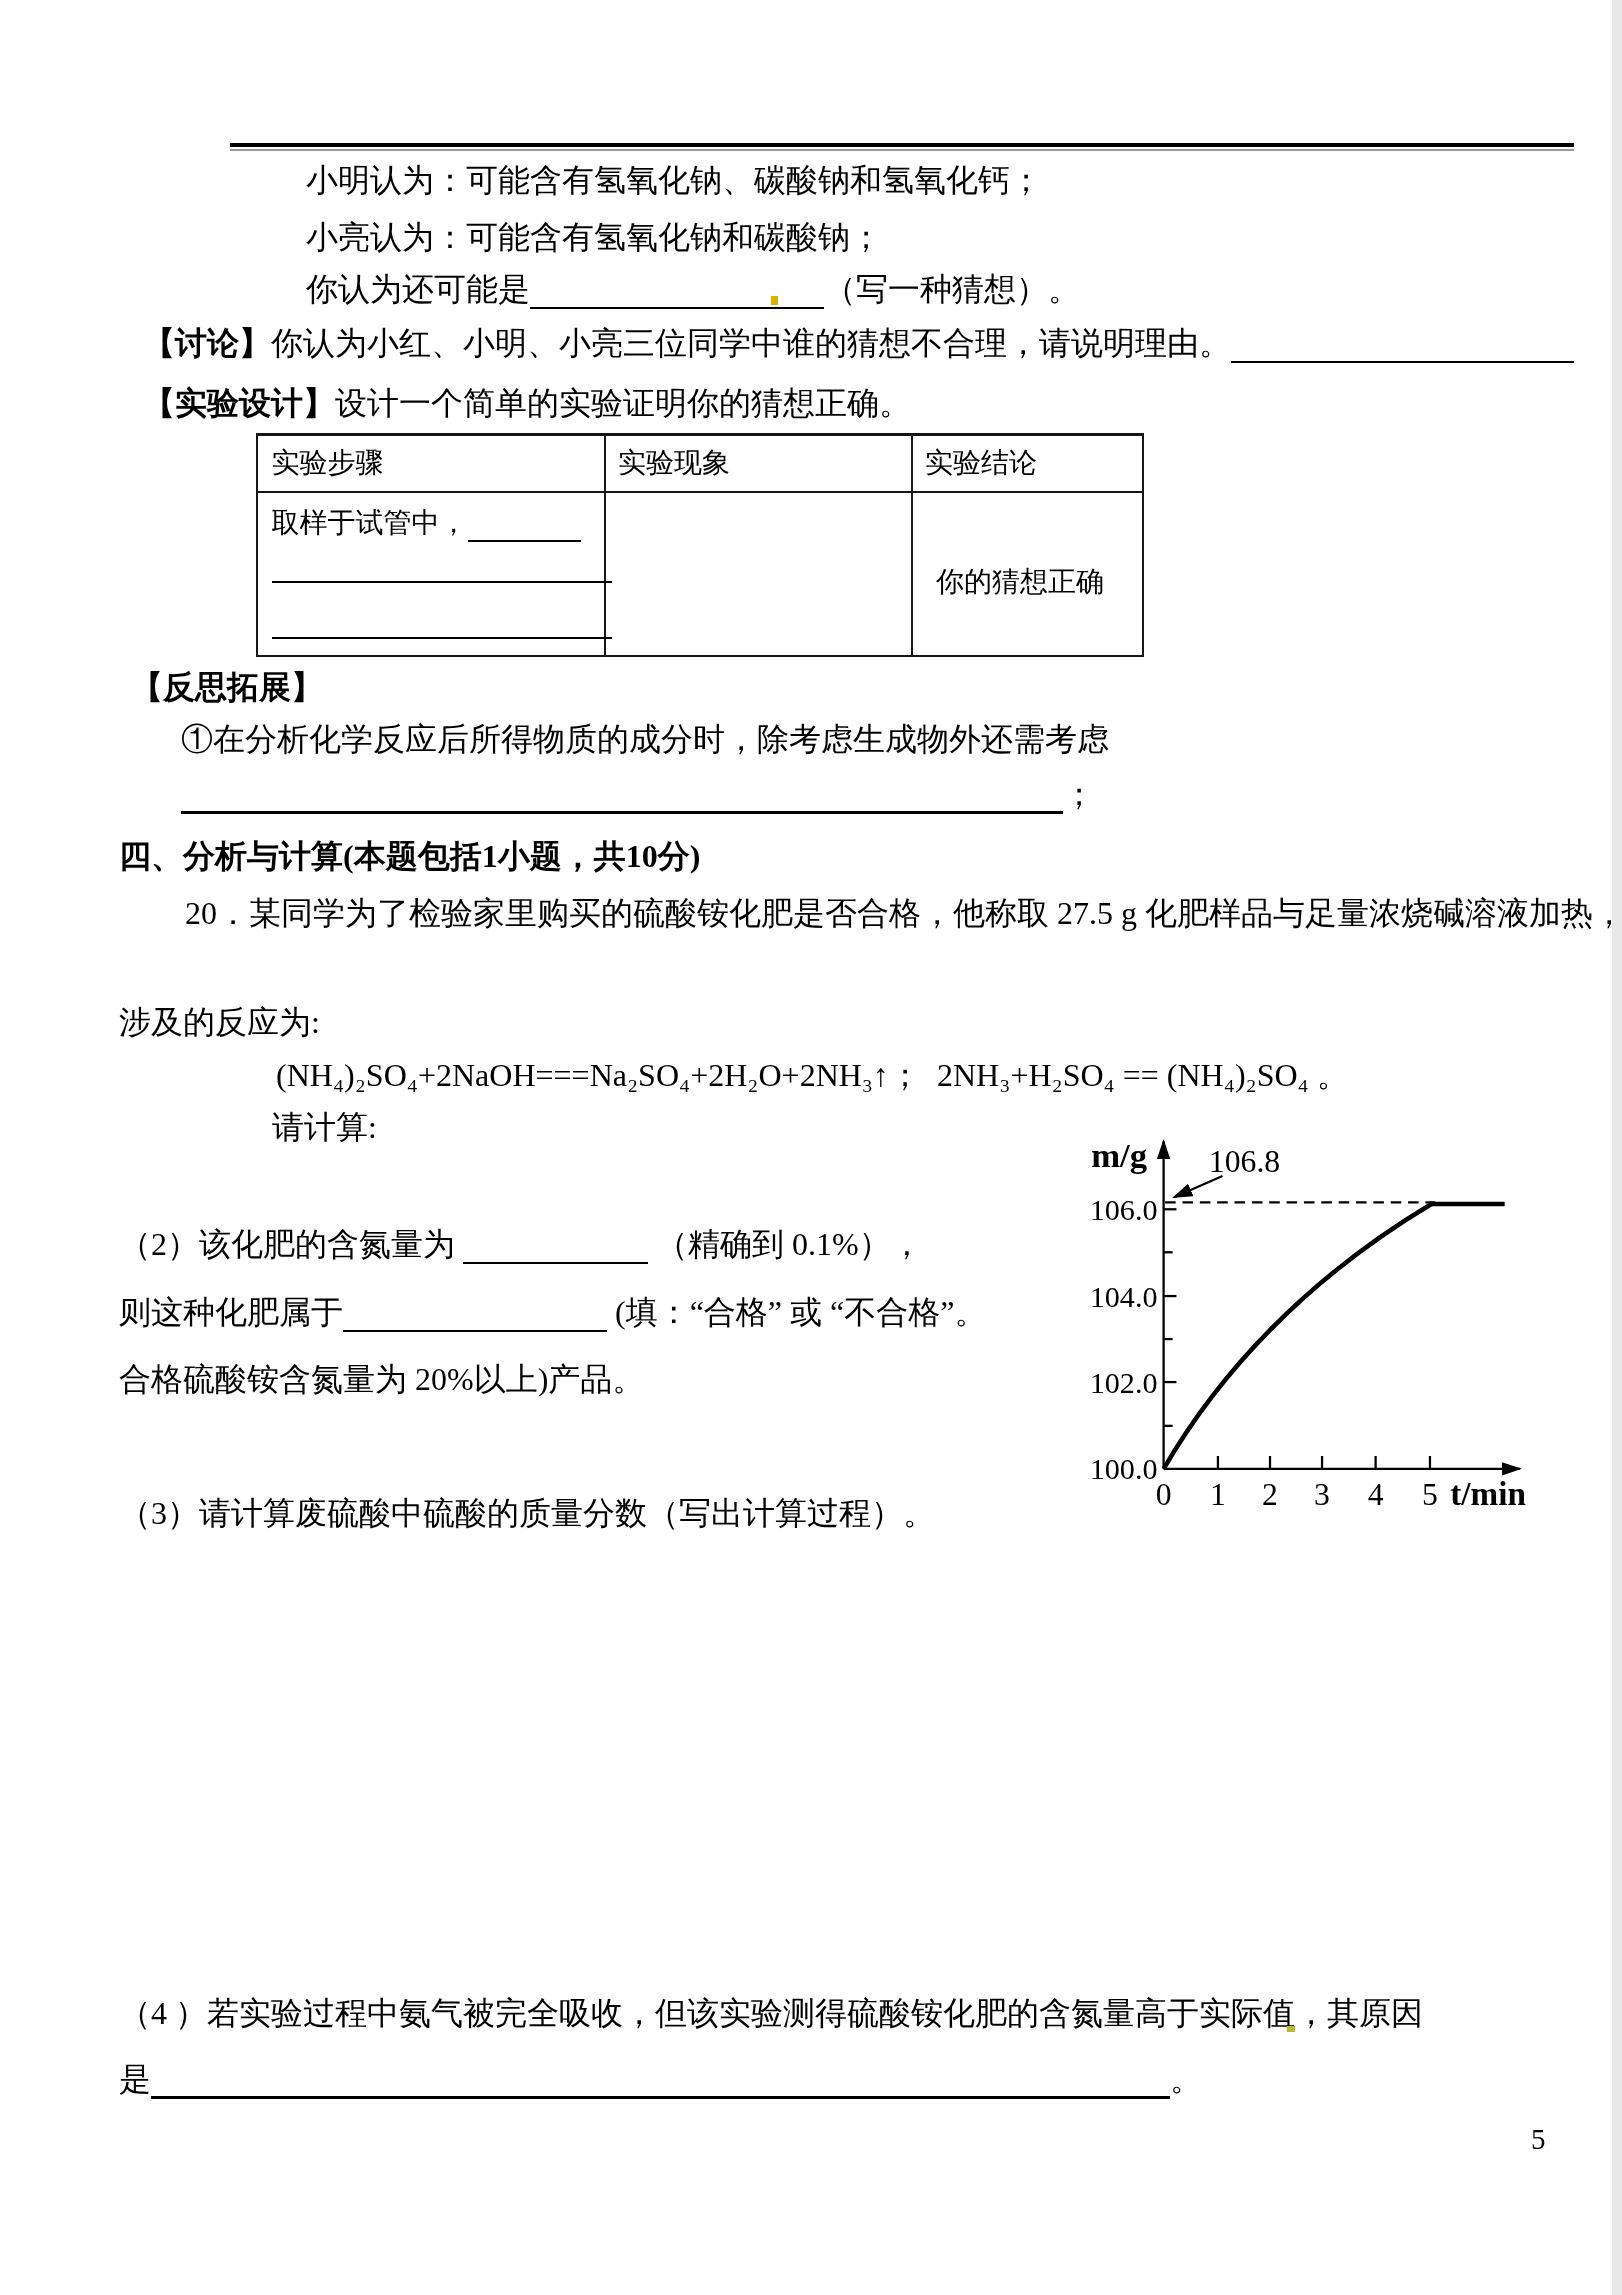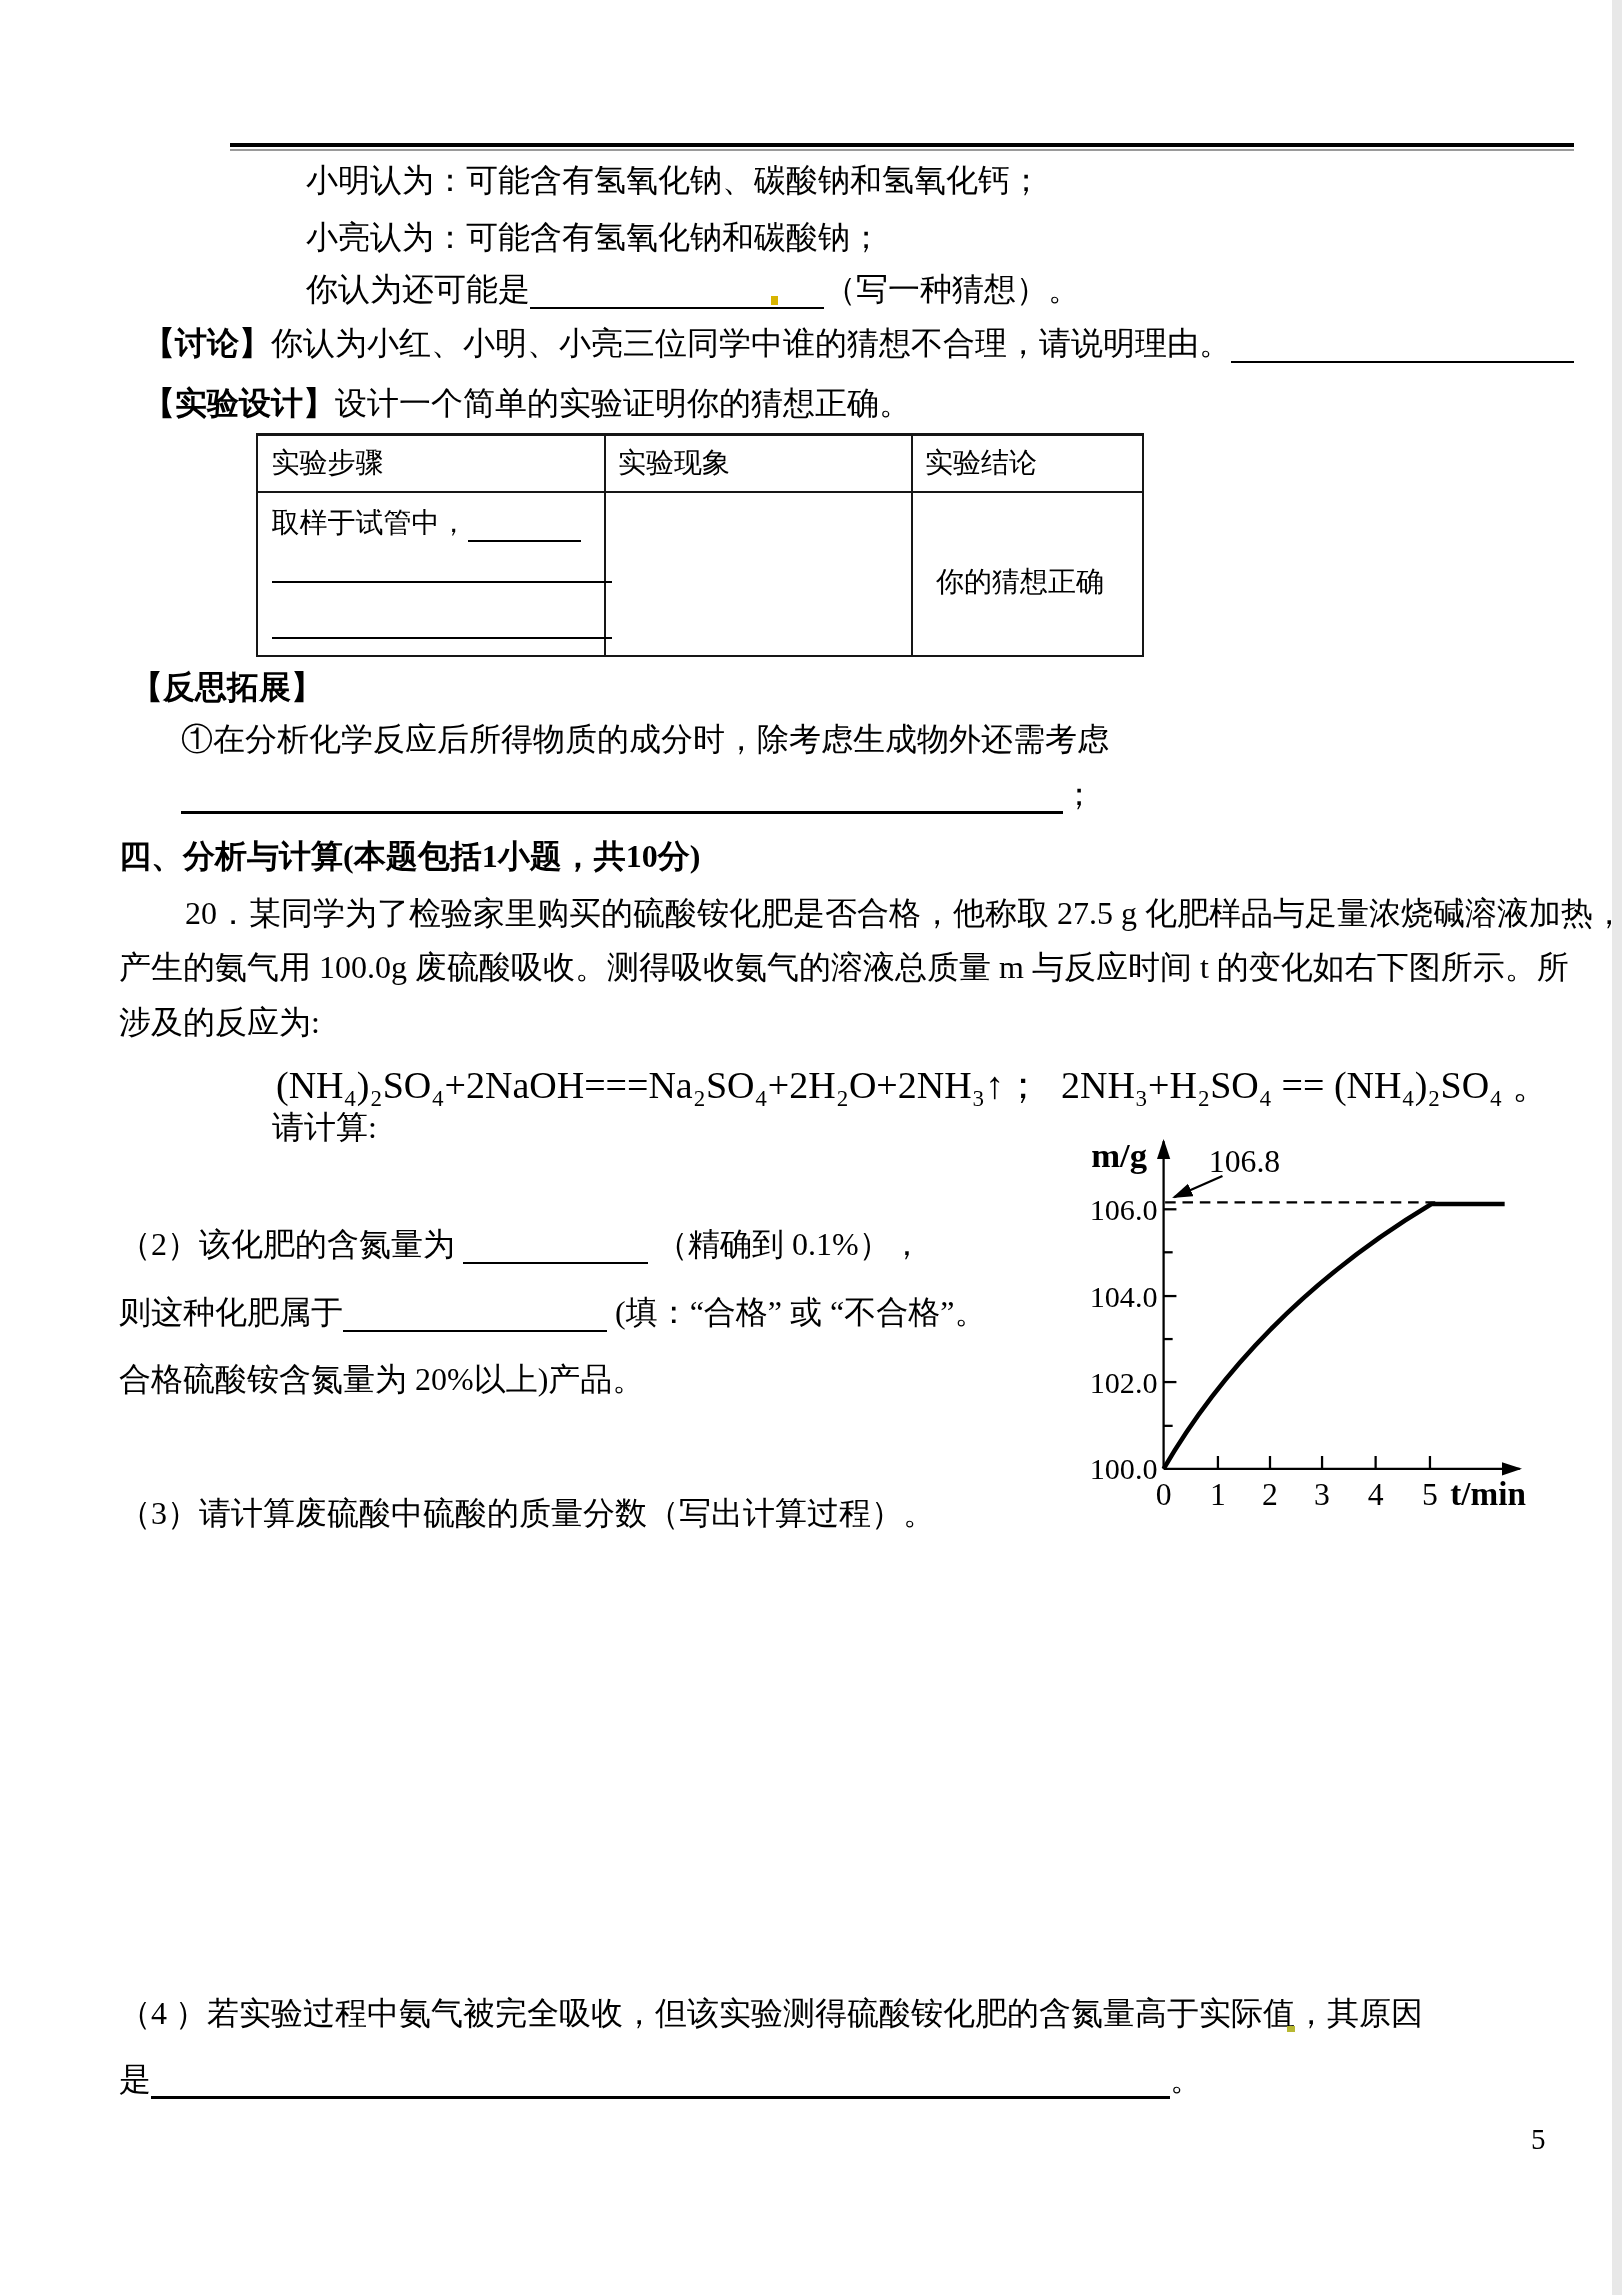--- a/index.html
+++ b/index.html
@@ -1,21 +1,21 @@
 <!DOCTYPE html>
 <html style="font-size:12px"><head>
 <meta charset="utf-8">
 <style>
   html,body{margin:0;padding:0;background:#e8e8e8;}
   .page{position:relative;width:1612px;height:2295px;background:#ffffff;overflow:hidden;
         font-family:"Liberation Serif","DejaVu Serif",serif;color:#000000;}
   .t{position:absolute;font-size:32px;line-height:1.25;white-space:pre;}
   .tag{font-weight:bold;}
   .bold{font-weight:bold;}
-  .eq{font-size:38px;margin-top:7px;}
+  .eq{font-size:32px;}
   .blank{display:inline-block;border-bottom:2.3px solid #000;height:35px;vertical-align:bottom;}
   .blank.thick{border-bottom-width:3px;}
   .rule{position:absolute;background:#000;}
   .rule.gray{background:#9a9a9a;}
   .hrblank{position:absolute;border-top:2.3px solid #000;height:0;}
   .table{position:absolute;left:256px;top:433px;width:888px;height:224px;
          border:2.3px solid #161616;border-top-width:3px;box-sizing:border-box;}
   .vline{position:absolute;top:0;bottom:0;width:2.3px;background:#161616;}
   .hline{position:absolute;left:0;right:0;height:2.3px;background:#161616;}
   .cellt{position:absolute;font-size:28px;white-space:pre;}
@@ -61,21 +61,20 @@
 
   <div class="t" style="left:131px;top:667px;"><span class="tag">【反思拓展】</span></div>
 
   <div class="t" style="left:181px;top:719px;"><span>①在分析化学反应后所得物质的成分时，除考虑生成物外还需考虑</span></div>
 
   <div class="t" style="left:181px;top:774px;"><span class="blank thick" style="width:882px;"></span><span>；</span></div>
 
   <div class="t bold" style="left:119px;top:836px;">四、分析与计算(本题包括1小题，共10分)</div>
 
   <div class="t" style="left:185px;top:893px;">20．某同学为了检验家里购买的硫酸铵化肥是否合格，他称取 27.5 g 化肥样品与足量浓烧碱溶液加热，</div>
-  <div class="t" style="left:119px;top:947px;">产生的氨气用 100.0g 废硫酸吸收。测得吸收氨气的溶液总质量 m 与反应时间 t 的变化如右下图所示。所</div>
   <div class="t" style="left:119px;top:1002px;">涉及的反应为:</div>
 
   <div class="t eq" style="left:276px;top:1055px;">(NH₄)₂SO₄+2NaOH===Na₂SO₄+2H₂O+2NH₃↑；  2NH₃+H₂SO₄ == (NH₄)₂SO₄ 。</div>
 
   <div class="t" style="left:272px;top:1107px;">请计算:</div>
 
 
   <div class="t" style="left:119px;top:1224px;"><span>（2）该化肥的含氮量为 </span><span class="blank" style="width:185px;"></span><span> （精确到 0.1%），</span></div>
 
   <div class="t" style="left:119px;top:1292px;"><span>则这种化肥属于</span><span class="blank" style="width:264px;"></span><span> (填：“合格” 或 “不合格”。</span></div>

